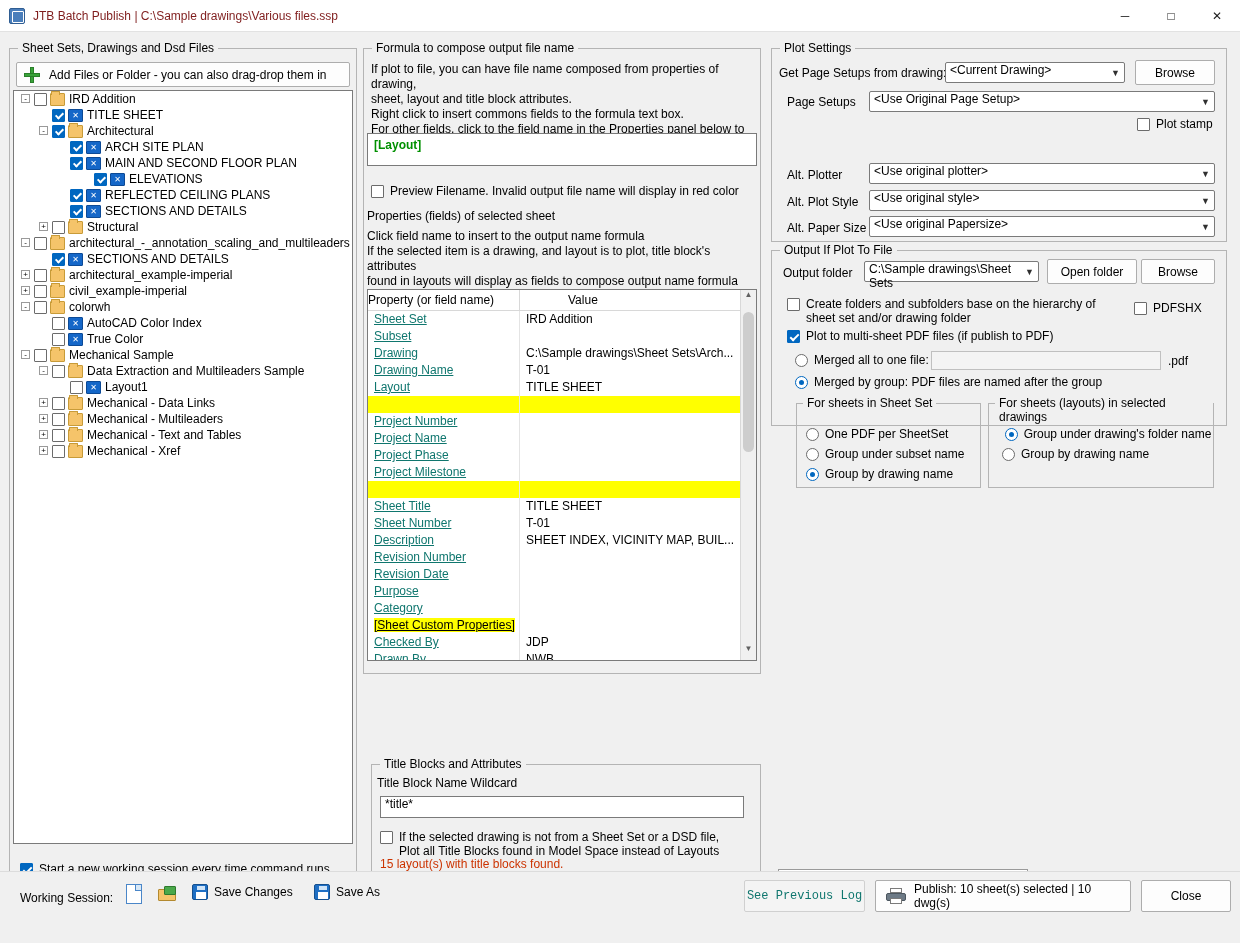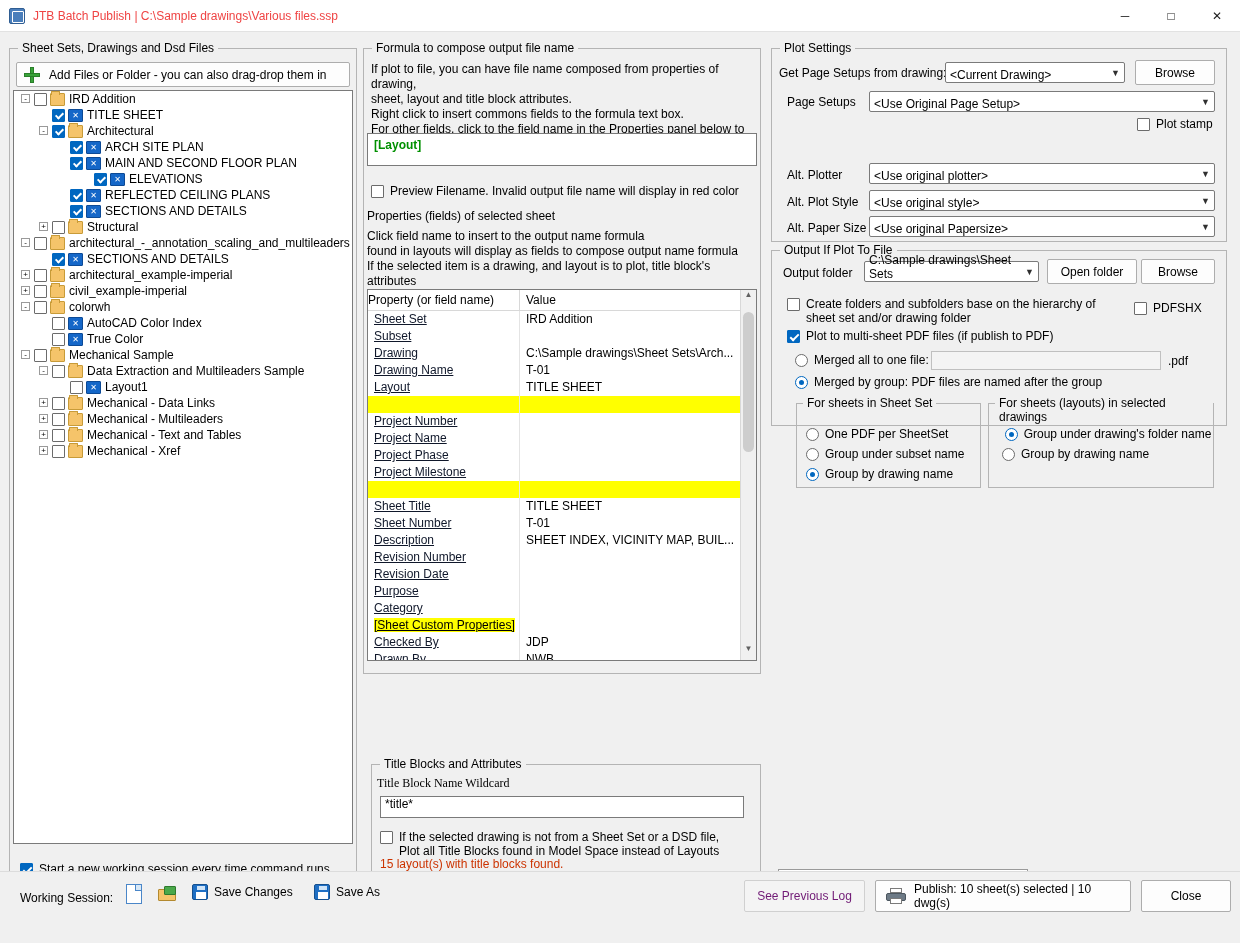--- a/index.html
+++ b/index.html
@@ -21,21 +21,21 @@
   #titlebar .app-icon {
     width:16px; height:16px; margin-left:9px; margin-right:8px;
     background:linear-gradient(135deg,#3a6fb5 0%, #6ea8dd 50%, #2d5party 100%);
     background:#4a7ebb;
     border:1px solid #2f5d92; border-radius:2px; position:relative;
   }
   #titlebar .app-icon:after {
     content:""; position:absolute; left:2px; top:2px; width:10px; height:10px;
     border:1px solid #fff; border-radius:1px;
   }
-  #titlebar .title { font-size:12px; color:#ef4444; }
+  #titlebar .title { font-size:12px; color:#7f1d1d; }
   #titlebar .winbtns { margin-left:auto; display:flex; height:32px; }
   #titlebar .winbtn {
     width:46px; height:32px; display:flex; align-items:center; justify-content:center;
     font-size:12px; color:#1b1b1b;
   }
 
   
   .group {
     position:absolute; border:1px solid #b4b4b4; background:transparent;
   }
@@ -43,24 +43,24 @@
     position:absolute; top:-8px; left:8px; background:#f0f0f0; padding:0 4px;
     font-size:12px; color:#000;
   }
 
   
   .btn {
     background:#fdfdfd; border:1px solid #adadad; border-radius:2px;
     font-family:"Liberation Sans", sans-serif; font-size:12px; color:#000;
     display:flex; align-items:center; justify-content:center; cursor:default;
   }
-  .btn.disabled { color:#701a75; background:#f4f4f4; border-color:#d0d0d0; }
+  .btn.disabled { color:#0f766e; background:#f4f4f4; border-color:#d0d0d0;font-family:Liberation Mono, monospace; }
   .combo {
     background:#fff; border:1px solid #7a7a7a; border-radius:2px; height:21px;
-    display:flex; align-items:flex-end; padding-left:4px; font-size:12px;
+    display:flex; align-items:flex-start; padding-left:4px; font-size:12px;
     position:relative;
   }
   .combo .arrow {
     position:absolute; right:0; top:0; bottom:0; width:17px;
     display:flex; align-items:center; justify-content:center;
     font-size:9px; color:#303030;
   }
   .textbox {
     background:#fff; border:1px solid #7a7a7a; height:22px;
     display:flex; padding-left:4px; font-size:12px;
@@ -126,31 +126,31 @@
   
   #proptable {
     position:absolute; left:367px; top:289px; width:390px; height:372px;
     background:#fff; border:1px solid #7a7a7a; overflow:hidden;
   }
   #proptable .hdr {
     display:flex; height:21px; background:#fff; border-bottom:1px solid #d8d8d8;
     font-size:12px; align-items:center;
   }
   #proptable .hdr .c1 { width:152px; border-right:1px solid #d8d8d8; height:21px; line-height:21px;}
-  #proptable .hdr .c2 { flex:1; padding-left:6px; height:21px; line-height:21px;}
+  #proptable .hdr .c2 { flex:1; padding-left:6px; height:21px; line-height:21px;margin-left:42px;}
   .prow { display:flex; height:17px; align-items:center; font-size:12px; }
   .prow .c1 {
     width:152px; padding-left:6px; height:17px; line-height:17px;
     border-right:1px solid #e4e4e4; overflow:hidden; text-overflow:ellipsis; white-space:nowrap;
   }
   .prow .c2 {
     flex:1; padding-left:6px; height:17px; line-height:17px; overflow:hidden;
     text-overflow:ellipsis; white-space:nowrap; border-right:1px solid #e4e4e4;
   }
-  .prow .c1 span.link { color:#0f172a; text-decoration:underline; cursor:pointer; }
+  .prow .c1 span.link { color:#0f766e; text-decoration:underline; cursor:pointer; }
   .prow.hl .c1, .prow.hl .c2 { background:#ffff00; }
   .prow.hl2 .c1 span.link { background:#ffff00; color:#000; text-decoration:underline; }
   #proptable .scroll {
     position:absolute; right:0; top:0; width:16px; bottom:0; background:#f0f0f0;
     border-left:1px solid #d8d8d8;
   }
   #proptable .scroll .thumb {
     position:absolute; left:2px; right:2px; top:22px; height:140px; background:#cdcdcd; border-radius:6px;
   }
   #proptable .scroll .up, #proptable .scroll .dn {
@@ -379,22 +379,22 @@
 </div>
 
 <div class="chk" style="position:absolute; left:371px; top:184px; width:380px;">
   <span class="box"></span>
   <span>Preview Filename. Invalid output file name will display in red color</span>
 </div>
 
 <div style="position:absolute; left:367px; top:209px;">Properties (fields) of selected sheet</div>
 <div style="position:absolute; left:367px; top:229px; width:388px; line-height:15px;">
   <div>Click field name to insert to the output name formula</div>
+  <div>If the selected item is a drawing, and layout is to plot, title block's attributes</div>
   <div>found in layouts will display as fields to compose output name formula</div>
-  <div>If the selected item is a drawing, and layout is to plot, title block's attributes</div>
 </div>
 
 <div id="proptable">
   <div class="hdr">
     <div class="c1">Property (or field name)</div>
     <div class="c2">Value</div>
   </div>
   <div id="prows">
       <div class="prow">
         <div class="c1"><span class="link">Sheet Set</span></div>
@@ -484,21 +484,21 @@
   <div class="scroll">
     <div class="up">▲</div>
     <div class="thumb"></div>
     <div class="dn">▼</div>
   </div>
 </div>
 
 <div class="group" style="left:371px; top:764px; width:390px; height:114px;">
   <div class="legend">Title Blocks and Attributes</div>
 </div>
-<div style="position:absolute; left:377px; top:776px;font-family:Liberation Serif, serif;">Title Block Name Wildcard</div>
+<div style="position:absolute; left:377px; top:776px;">Title Block Name Wildcard</div>
 <div class="textbox" style="position:absolute; left:380px; top:796px; width:364px;">
   <span>*title*</span>
 </div>
 <div class="chk" style="position:absolute; left:380px; top:830px; width:364px;">
   <span class="box"></span>
   <span style="line-height:14px;">
     <span>If the selected drawing is not from a Sheet Set or a DSD file,</span><br>
     <span>Plot all Title Blocks found in Model Space instead of Layouts</span>
   </span>
 </div>

